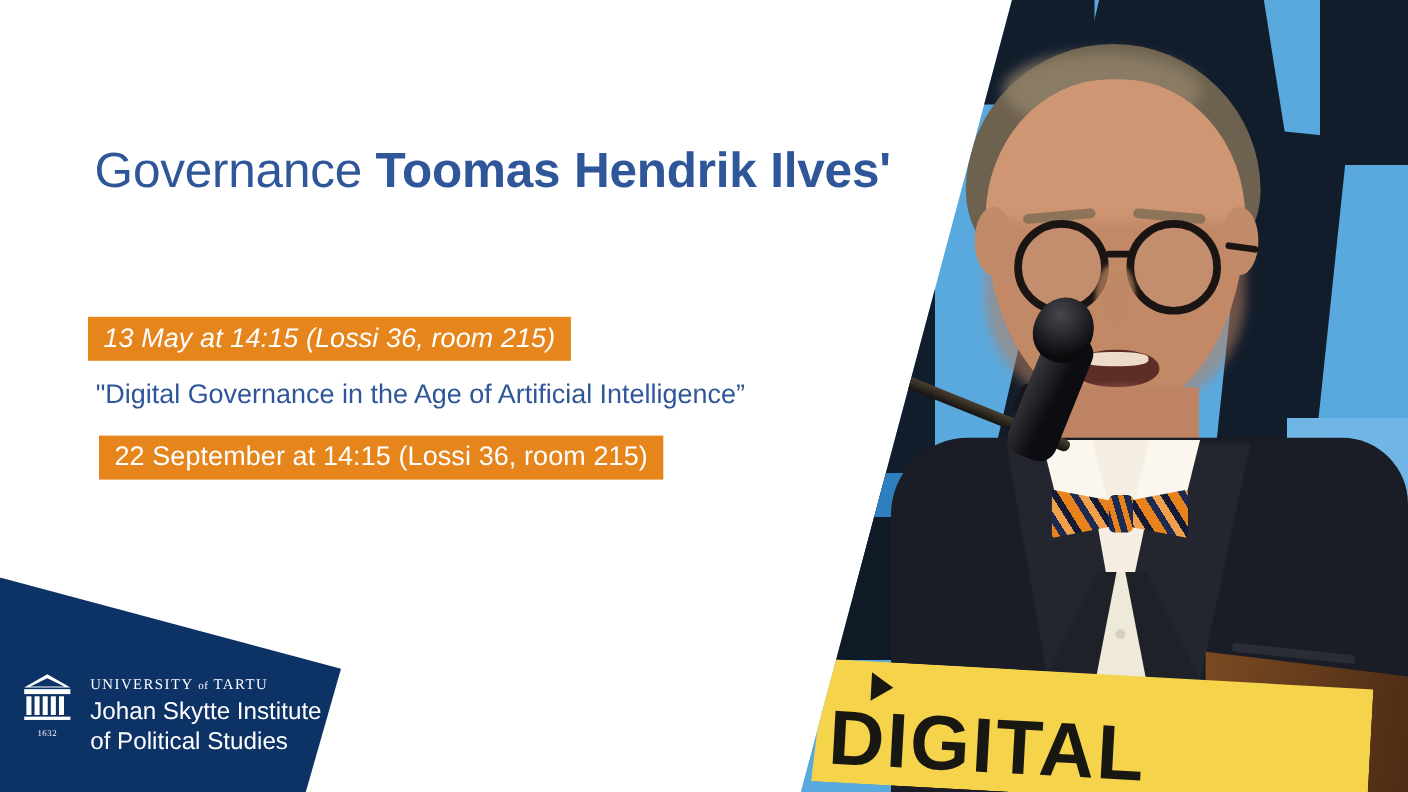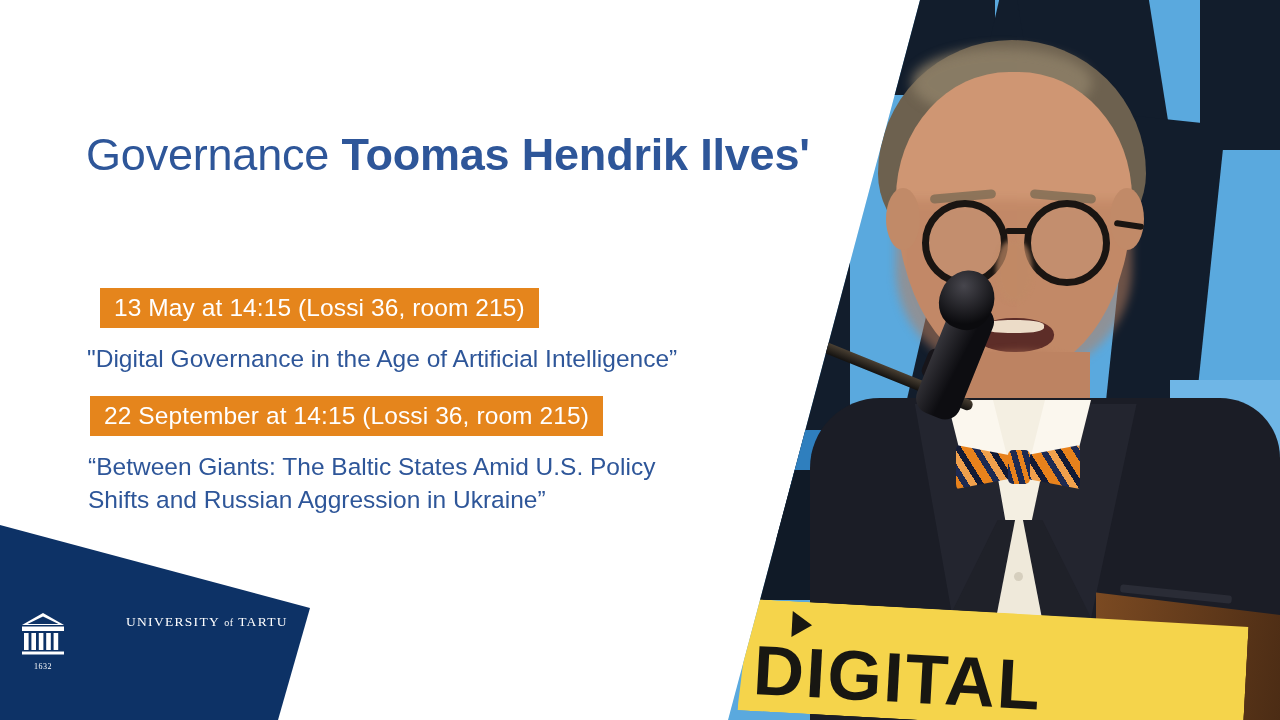--- a/index.html
+++ b/index.html
@@ -215,21 +215,21 @@
     position:absolute;
     background:#e5851c;
     color:#ffffff;
     font-size:24.5px;
     line-height:40px;
     height:40px;
     padding:0 14px;
     white-space:nowrap;
     letter-spacing:.1px;
   }
-  #badge-1 { left:100px; top:288px; }
+  #badge-1 { left:80px; top:288px;font-style:italic; }
   #badge-2 { left:90px; top:396px; }
 
   .lecture-title {
     position:absolute;
     color:#2e5699;
     font-size:24.5px;
     line-height:33px;
     letter-spacing:0;
     white-space:pre-line;
   }
@@ -244,21 +244,21 @@
     -webkit-clip-path: polygon(0 5px, 310px 88px, 278px 200px, 0 200px);
     clip-path: polygon(0 5px, 310px 88px, 278px 200px, 0 200px);
   }
   #logo-row {
     position:absolute; left:20px; top:92px;
     display:flex; align-items:flex-start; gap:16px;
   }
   #logo-mark {
     position:relative; width:46px; height:62px; flex:0 0 auto;
   }
-  #logo-text { padding-top:2px;margin-left:44px; }
+  #logo-text { padding-top:2px; }
   #logo-uni {
     font-family:"Liberation Serif", serif;
     font-size:13.5px; letter-spacing:1.3px;
     color:#ffffff; white-space:nowrap;
     margin-bottom:3px;
   }
   #logo-uni .small { font-size:10px; letter-spacing:.6px; }
   #logo-inst {
     font-size:22px; line-height:27px; color:#ffffff;
     font-weight:400; white-space:pre-line;
@@ -342,38 +342,38 @@
   </div>
 
   <div id="headline">
     <span>Governance </span><b>Toomas Hendrik Ilves'</b><br>
   </div>
 
   <div class="badge" id="badge-1">13 May at 14:15 (Lossi 36, room 215)</div>
   <div class="lecture-title" id="lecture-title-1">"Digital Governance in the Age of Artificial Intelligence”</div>
 
   <div class="badge" id="badge-2">22 September at 14:15 (Lossi 36, room 215)</div>
-  <div class="lecture-title" id="lecture-title-2">“Between Giants: The Baltic States Amid U.S. Policy
-Shifts and Russian Aggression in Ukraine”</div>
 
   <div id="logo-panel">
     <div id="logo-row">
       <div id="logo-mark">
         <svg width="46" height="48" viewBox="0 0 46 48" aria-hidden="true">
           <polygon points="23,1 44,13 2,13" fill="#ffffff"></polygon>
           <polygon points="23,4.5 38.5,12 7.5,12" fill="#0d3266"></polygon>
           <rect x="2" y="14.5" width="42" height="4.5" fill="#ffffff"></rect>
           <rect x="4" y="21" width="4.6" height="17" fill="#ffffff"></rect>
           <rect x="11.4" y="21" width="4.6" height="17" fill="#ffffff"></rect>
           <rect x="18.8" y="21" width="4.6" height="17" fill="#ffffff"></rect>
           <rect x="26.2" y="21" width="4.6" height="17" fill="#ffffff"></rect>
           <rect x="33.6" y="21" width="4.6" height="17" fill="#ffffff"></rect>
           <rect x="2" y="39.5" width="42" height="3" fill="#ffffff"></rect>
         </svg>
         <div id="logo-year">1632</div>
       </div>
       <div id="logo-text">
         <div id="logo-uni"><span>UNIVERSITY </span><span class="small">of</span><span> TARTU</span></div>
+        <div id="logo-inst">Johan Skytte Institute
+of Political Studies</div>
       </div>
     </div>
   </div>
 
 </div>
 
 </body></html>

